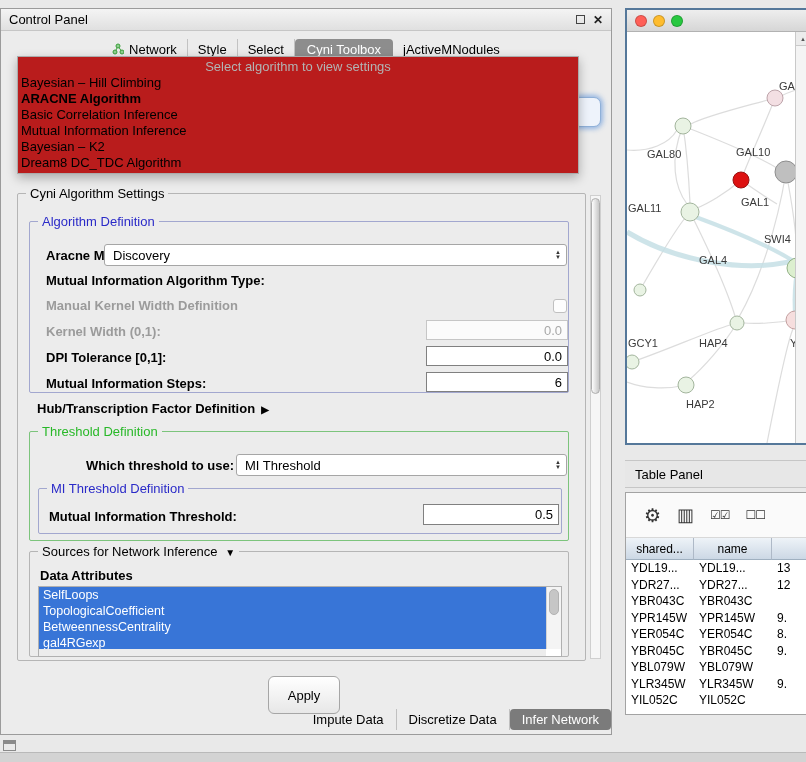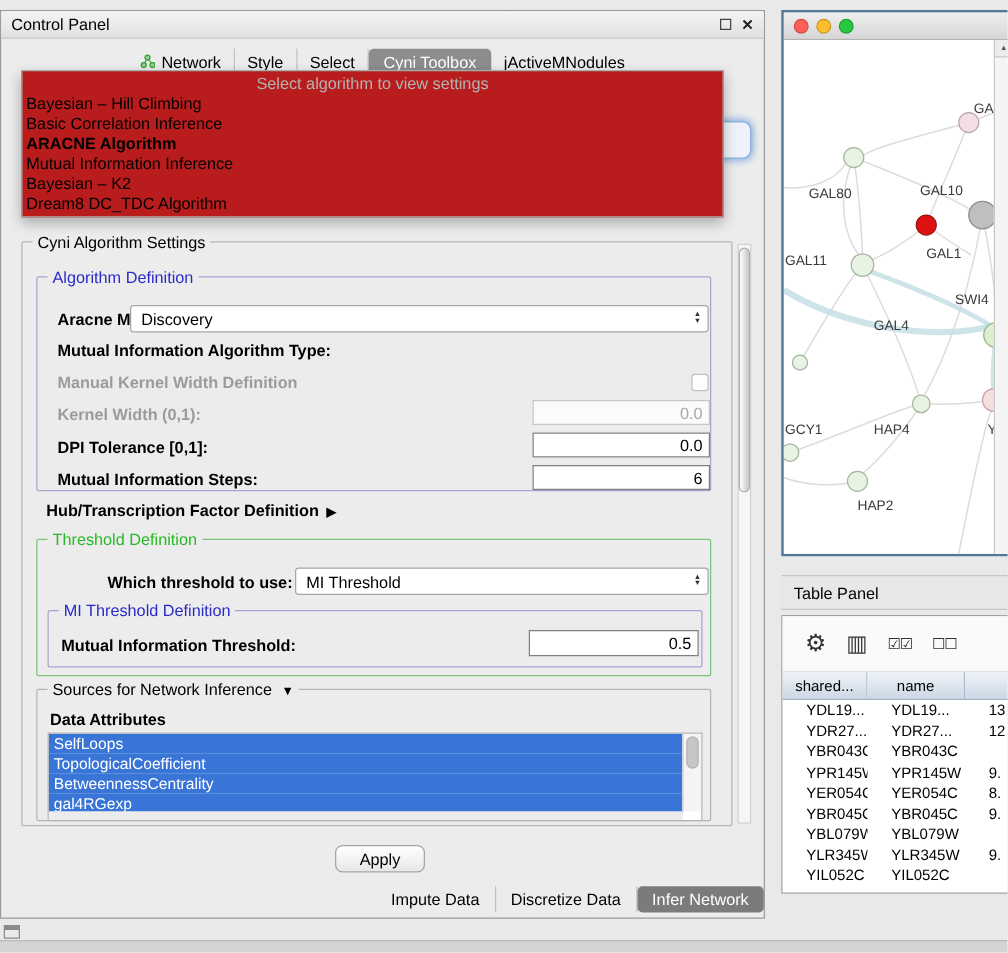--- a/index.html
+++ b/index.html
@@ -49,21 +49,21 @@
 .attr-list{position:absolute;background:#fff;border:1px solid #b0b0b0;overflow:hidden}
 .attr-item{height:16px;line-height:16px;background:#3875d7;color:#fff;font-size:12.5px;padding-left:4px;width:calc(100% - 15px);white-space:nowrap}
 .attr-vscroll{position:absolute;right:0;top:0;bottom:7px;width:15px;background:#f4f4f4;border-left:1px solid #d4d4d4}
 .attr-vthumb{position:absolute;left:2px;top:2px;width:10px;height:26px;background:#c6c6c6;border-radius:5px;border:1px solid #b2b2b2}
 .attr-hscroll{position:absolute;left:0;right:15px;bottom:0;height:7px;background:#ececec}
 
 
 .set-scroll{position:absolute;left:589px;top:186px;width:11px;height:464px;background:#f6f6f6;border:1px solid #cfcfcf}
 .set-thumb{position:absolute;left:0px;top:2px;width:9px;height:196px;background:linear-gradient(90deg,#fdfdfd,#c7c7c7);border:1px solid #adadad;border-radius:5px}
 
-.apply-btn{position:absolute;left:267px;top:667px;width:72px;height:22px;border:1px solid #a6a6a6;border-radius:6px;background:linear-gradient(#ffffff,#e7e7e7);font-size:13px;display:flex;align-items:center;justify-content:center}
+.apply-btn{position:absolute;left:267px;top:667px;width:72px;height:38px;border:1px solid #a6a6a6;border-radius:6px;background:linear-gradient(#ffffff,#e7e7e7);font-size:13px;display:flex;align-items:center;justify-content:center}
 
 .bottom-tabs{position:absolute;top:700px;left:0;width:100%;display:flex;justify-content:flex-end;font-size:13px}
 .btab{padding:3px 12px;border-right:1px solid #c0c0c0;white-space:nowrap}
 .btab.sel{background:#7b7b7b;color:#fff;border-radius:4px;border-right:none}
 
 
 .net-window{position:absolute;left:625px;top:8px;width:185px;height:437px;background:#fff;border:2px solid #55789a;overflow:hidden}
 .net-titlebar{position:absolute;left:0;top:0;width:100%;height:22px;background:linear-gradient(#eeeeee,#d6d6d6);border-bottom:1px solid #b2b2b2;display:flex;align-items:center;padding-left:8px;gap:6px}
 .light{width:12px;height:12px;border-radius:50%;border:1px solid rgba(0,0,0,.2)}
 .l-red{background:#ff5f57}.l-yel{background:#febc2e}.l-grn{background:#28c840}
@@ -76,21 +76,21 @@
 .tbl-window{position:absolute;left:625px;top:492px;width:185px;height:223px;background:#fff;border:1px solid #a3a3a3;overflow:hidden}
 .tbl-toolbar{position:absolute;left:0;top:0;width:100%;height:45px;background:#fafafa;border-bottom:1px solid #d8d8d8;display:flex;align-items:center;gap:16px;padding-left:18px}
 .tb-ic{color:#333}
 .ic-gear{font-size:19px}
 .ic-cols{font-size:18px}
 .ic-pair{font-size:12px;letter-spacing:-1px}
 .tbl-head{position:absolute;left:0;top:45px;width:100%;height:22px;display:flex}
 .hc{height:22px;background:linear-gradient(#eef3f8,#ccd8e5);border-right:1px solid #aeb9c7;border-bottom:1px solid #9fb0c0;font-size:12px;display:flex;align-items:center;justify-content:center;overflow:hidden;white-space:nowrap}
 .tbl-body{position:absolute;left:0;top:67px;width:100%;bottom:0;overflow:hidden}
 .tbl-row{display:flex;height:16.5px;font-size:12px;align-items:center}
-.tbl-row .c{padding-left:19px;overflow:hidden;white-space:nowrap}
+.tbl-row .c{padding-left:5px;overflow:hidden;white-space:nowrap}
 .c1{width:68px}.c2{width:78px}.c3{flex:1}
 
 
 .mini-ic{position:absolute;left:3px;top:740px;width:13px;height:11px;border:1.5px solid #8a8a8a;border-top-width:4px}
 .bottom-strip{position:absolute;left:0;top:752px;width:100%;height:10px;background:#d3d3d3;border-top:1px solid #b9b9b9}
 </style>
 </head>
 <body>
 
 <div class="control-panel">
@@ -127,22 +127,22 @@
         <span>jActiveMNodules</span>
       </div>
   </div>
 
   <div class="aux-btn"></div>
 
   <div class="popup">
     <div class="ph">Select algorithm to view settings</div>
     <div>
         <div class="popup-item">Bayesian – Hill Climbing</div>
+        <div class="popup-item selected">ARACNE Algorithm</div>
         <div class="popup-item">Basic Correlation Inference</div>
-        <div class="popup-item selected">ARACNE Algorithm</div>
         <div class="popup-item">Mutual Information Inference</div>
         <div class="popup-item">Bayesian – K2</div>
         <div class="popup-item">Dream8 DC_TDC Algorithm</div>
       </div>
   </div>
 
   <div class="group" style="left:16px;top:184px;width:569px;height:468px">
     <span class="gtitle">Cyni Algorithm Settings</span>
   </div>
 

